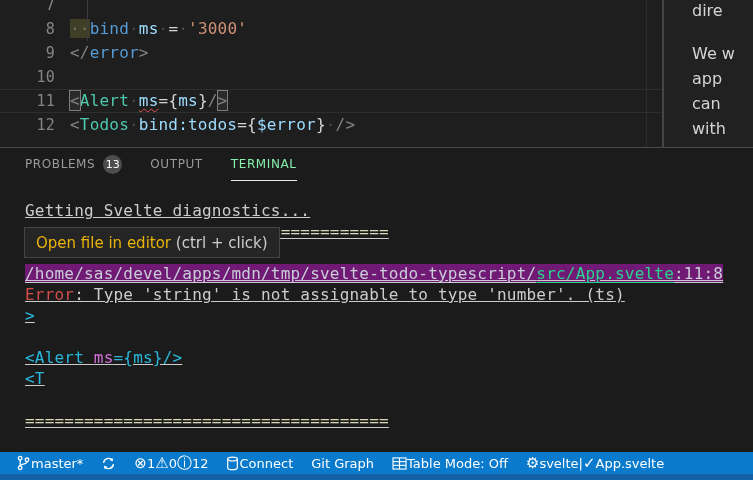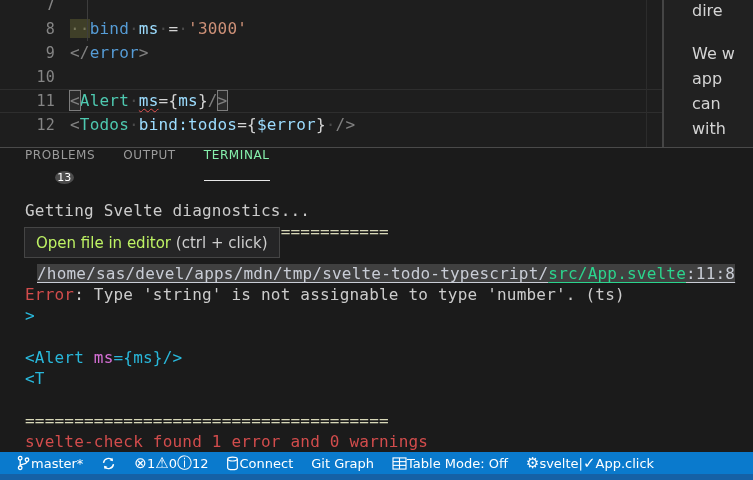--- a/index.html
+++ b/index.html
@@ -29,39 +29,39 @@
   
   #right-pane{position:absolute;left:664px;top:0;width:106px;height:147px;background:#212121;overflow:hidden;}
   .rp-line{position:absolute;left:28px;font-size:16px;color:#d4d4d4;white-space:pre;}
   .rp-line:nth-child(1){top:1px;} .rp-line:nth-child(2){top:44px;} .rp-line:nth-child(3){top:69px;}
   .rp-line:nth-child(4){top:94px;} .rp-line:nth-child(5){top:119px;}
 
   
   #panel-border{position:absolute;left:0;top:147px;width:753px;height:1px;background:#4a4a4a;}
   #panel{position:absolute;left:0;top:148px;width:753px;height:304px;background:#1b1b1b;}
   #panel-tabs{display:flex;align-items:center;height:33px;padding-left:25px;gap:28px;}
-  .ptab{display:flex;align-items:center;gap:9px;height:100%;box-sizing:border-box;
-        font-size:12px;letter-spacing:.6px;color:#9b9b9b;border-bottom:1px solid transparent;cursor:default;flex-direction:column;}
+  .ptab{display:flex;align-items:center;height:100%;box-sizing:border-box;
+        font-size:12px;letter-spacing:.6px;color:#9b9b9b;border-bottom:1px solid transparent;cursor:default;}
   .ptab.active{color:#86efac;border-bottom-color:#e7e7e7;}
   .pbadge{min-width:19px;height:19px;border-radius:50%;background:#4d4d4d;color:#fff;
           display:flex;align-items:center;justify-content:center;font-size:11px;letter-spacing:0;margin-left:8px;}
 
   
-  #terminal{position:absolute;left:0;top:200px;width:675px;}
+  #terminal{position:absolute;left:0;top:200px;width:675px;text-decoration:underline;}
   .trow{height:21px;line-height:21px;font-size:16px;letter-spacing:.2px;white-space:pre;padding-left:25px;}
   .c-eq{color:#d8d8b8;} .c-red{color:#d24c4c;} .c-cyan{color:#29b8db;}
   .c-magenta{color:#d670d6;} .c-green{color:#2bd48d;} .c-path{color:#c9cdd6;}
   .c-u{text-decoration:underline;text-decoration-thickness:1px;text-underline-offset:3px;}
-  .pathrow{background:#404040;margin-left:12px;}
+  .pathrow{background:#701a75;}
 
   
   #tooltip{position:absolute;left:24px;top:227px;height:31px;box-sizing:border-box;
            background:#252526;border:1px solid #454545;display:flex;align-items:center;
            padding:0 11px;font-size:15px;white-space:pre;z-index:5;}
-  #tooltip .link{color:#bef264;cursor:pointer;}
+  #tooltip .link{color:#eab308;cursor:pointer;}
   #tooltip .hint{color:#cfcfcf;}
 
   
   #status-bar{position:absolute;left:0;top:452px;width:753px;height:22px;background:#0a7acd;
               display:flex;align-items:center;padding-left:16px;gap:18px;box-sizing:border-box;
               font-size:13px;color:#ffffff;}
   .sb-item{display:flex;align-items:center;white-space:pre;cursor:default;}
   .sb-icon{display:inline-flex;align-items:center;justify-content:center;font-size:15px;line-height:1;}
   .sb-icon svg{display:block;}
   #bottom-strip{position:absolute;left:0;top:474px;width:753px;height:6px;background:#1561a6;}
@@ -114,21 +114,20 @@
       <div class="trow"><span class="c-eq">=====================================</span></div>
       <div class="trow"></div>
       <div class="trow"><span class="pathrow"><span class="c-path c-u">/home/sas/devel/apps/mdn/tmp/svelte-todo-typescript/</span><span class="c-green c-u">src/App.svelte</span><span class="c-path c-u">:11:8</span></span></div>
       <div class="trow"><span class="c-red">Error</span><span class="c-fg">: Type 'string' is not assignable to type 'number'. (ts)</span></div>
       <div class="trow"><span class="c-cyan">&gt;</span></div>
       <div class="trow"></div>
       <div class="trow"><span class="c-cyan">&lt;Alert </span><span class="c-magenta">ms</span><span class="c-cyan">={ms}/&gt;</span></div>
       <div class="trow"><span class="c-cyan">&lt;T</span></div>
       <div class="trow"></div>
       <div class="trow"><span class="c-eq">=====================================</span></div>
-      <div class="trow"><span class="c-red">svelte-check found 1 error and 0 warnings</span></div>
     </div>
 
   <div id="tooltip">
     <span class="link">Open file in editor</span><span class="hint"> (ctrl + click)</span>
   </div>
 
   <div id="status-bar">
       <div class="sb-item"><span class="sb-icon"><svg width="15" height="16" viewBox="0 0 15 16">
             <g fill="none" stroke="#ffffff" stroke-width="1.3">
               <circle cx="4.2" cy="3.2" r="1.8"></circle>
@@ -154,16 +153,16 @@
           </svg></span><span>Connect</span></div>
       <div class="sb-item"><span>Git Graph</span></div>
       <div class="sb-item"><span class="sb-icon"><svg width="15" height="13" viewBox="0 0 16 14">
             <g fill="none" stroke="#ffffff" stroke-width="1.2">
               <rect x="1" y="1" width="14" height="12"></rect>
               <line x1="8" y1="1" x2="8" y2="13"></line>
               <line x1="1" y1="5" x2="15" y2="5"></line>
               <line x1="1" y1="9" x2="15" y2="9"></line>
             </g>
           </svg></span><span>Table Mode: Off</span></div>
-      <div class="sb-item"><span class="sb-icon">⚙</span><span>svelte</span><span>|</span><span class="sb-icon">✓</span><span>App.click</span></div>
+      <div class="sb-item"><span class="sb-icon">⚙</span><span>svelte</span><span>|</span><span class="sb-icon">✓</span><span>App.svelte</span></div>
     </div>
   <div id="bottom-strip"></div>
 </div>
 
 </body></html>

